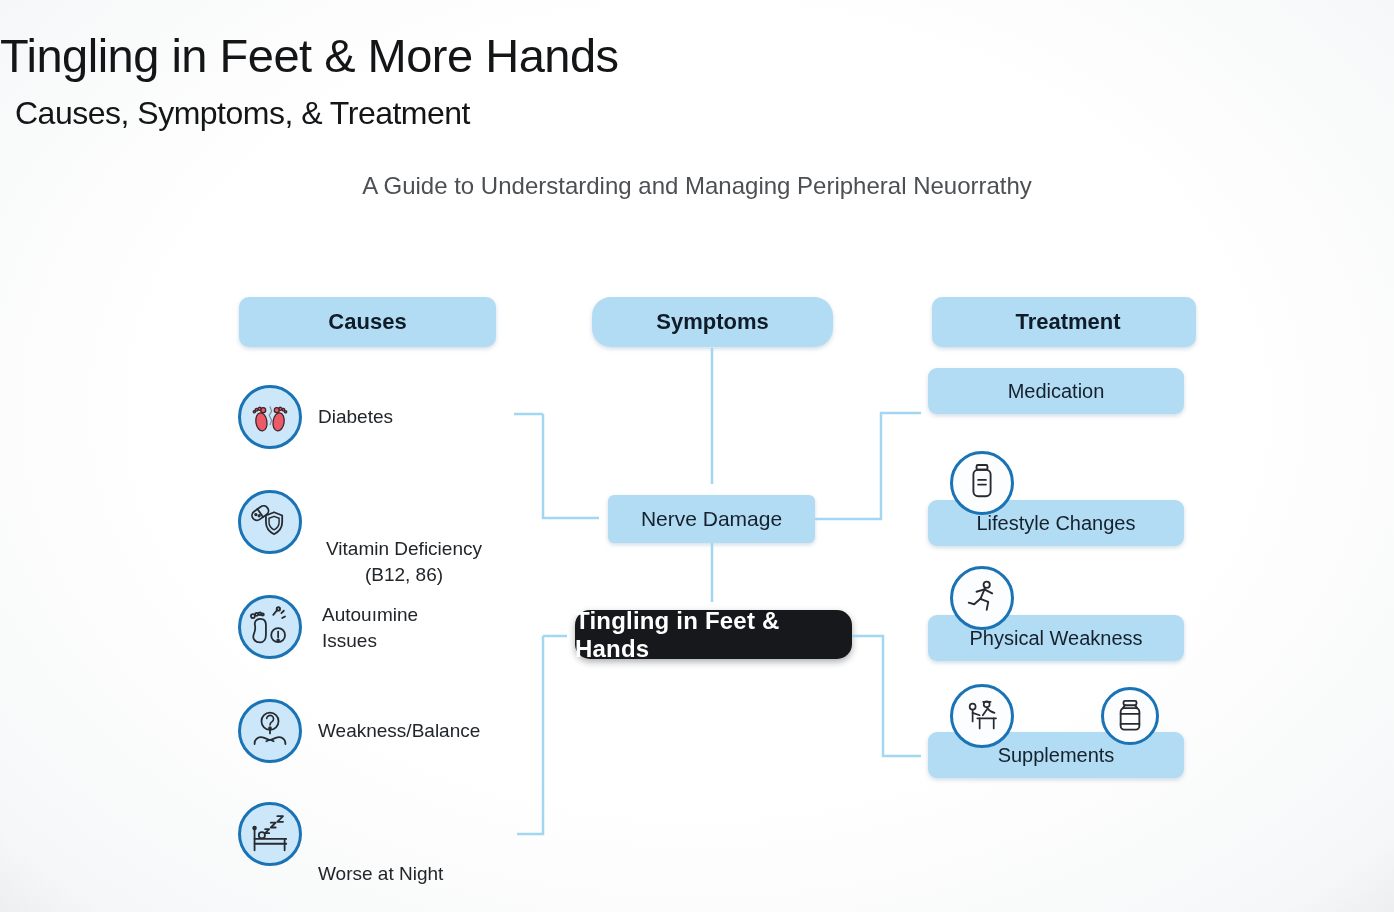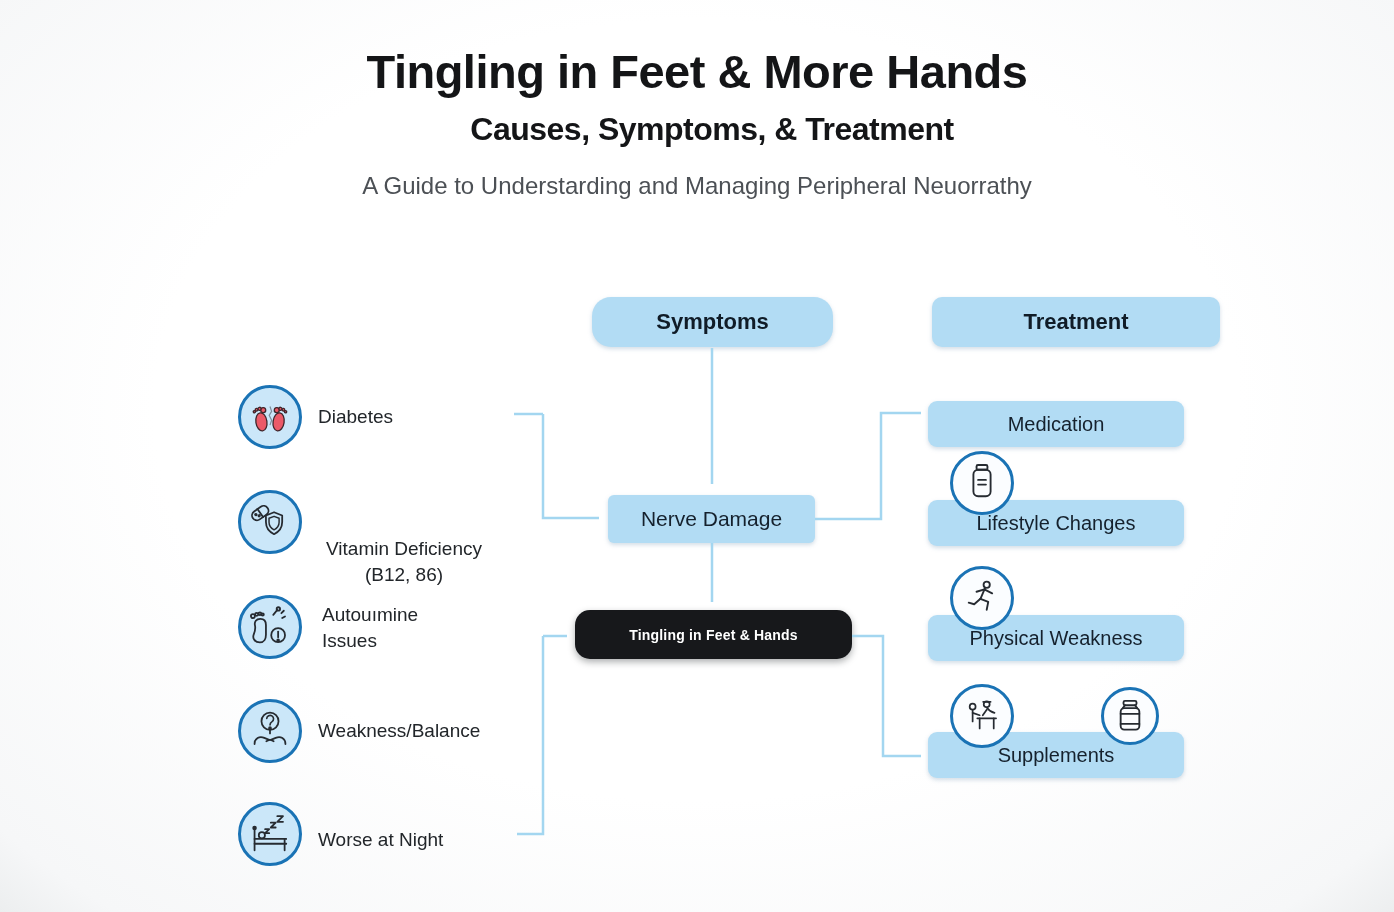--- a/index.html
+++ b/index.html
@@ -1,42 +1,42 @@
 <!DOCTYPE html>
 <html><head>
 <meta charset="utf-8">
 <style>
   html,body{margin:0;padding:0;background:#e9eaec;}
   .canvas{
     position:relative;width:1394px;height:912px;overflow:hidden;
     background:radial-gradient(ellipse at 50% 45%, #ffffff 55%, #f6f7f8 92%, #eceeef 100%);
     font-family:"Liberation Sans", sans-serif;
   }
-  .title-line{position:absolute;left:0;width:100%;text-align:center;font-weight:700;color:#141517;letter-spacing:-0.5px;margin-top:16px;}
+  .title-line{position:absolute;left:0;width:100%;text-align:left;font-weight:400;color:#141517;letter-spacing:-0.5px;}
   .title-1{top:28px;font-size:47px;}
   .title-2{top:95px;font-size:32px;padding-left:15px;}
   .subtitle{position:absolute;top:172px;left:0;width:100%;text-align:center;font-size:24px;color:#4c5055;}
   .col-header{
     position:absolute;top:297px;height:50px;background:#b2dcf4;border-radius:10px;
     display:flex;align-items:center;justify-content:center;
     font-size:22px;font-weight:700;color:#101c27;
     box-shadow:0 2px 4px rgba(125,158,182,.35);
   }
   .hdr-causes{left:239px;width:257px;}
   .hdr-symptoms{left:592px;width:241px;border-radius:19px;}
-  .hdr-treatment{left:932px;width:288px;}
+  .hdr-treatment{left:932px;width:256px;padding-left:8px;}
   .node{
     position:absolute;background:#b2dcf4;display:flex;align-items:center;justify-content:center;
     color:#15212d;box-shadow:0 2px 4px rgba(125,158,182,.35);
   }
   .nerve{left:608px;top:495px;width:207px;height:48px;border-radius:6px;font-size:21px;font-weight:400;}
   .dark-node{
     position:absolute;left:575px;top:610px;width:277px;height:49px;border-radius:15px;
     background:#17181b;color:#ffffff;display:flex;align-items:center;justify-content:center;
-    font-size:14px;font-weight:700;letter-spacing:.2px;box-shadow:0 3px 7px rgba(20,25,30,.35);
+    font-size:24px;font-weight:700;letter-spacing:.2px;box-shadow:0 3px 7px rgba(20,25,30,.35);
   }
   .treat-box{left:928px;width:256px;height:46px;border-radius:9px;font-size:20px;font-weight:500;}
   .cause-icon,.treat-icon{
     position:absolute;width:64px;height:64px;border-radius:50%;box-sizing:border-box;
     border:3.5px solid #1a73b5;display:flex;align-items:center;justify-content:center;z-index:3;
   }
   .cause-icon{left:238px;background:#cbe7f9;}
   .treat-icon{background:#fbfdff;}
   .cause-label{
     position:absolute;left:318px;transform:translateY(-50%);
@@ -68,20 +68,21 @@
     <path d="M712 348 V484" marker-end="url(#arrow)"></path>
     <path d="M712 543 V602" marker-end="url(#arrow)"></path>
     <path d="M543 414 H514" marker-end="url(#arrow)"></path>
     <path d="M543 414 V518 H599" marker-end="url(#arrow)"></path>
     <path d="M543 636 H567" marker-end="url(#arrow)"></path>
     <path d="M543 636 V834 H517" marker-end="url(#arrow)"></path>
     <path d="M815 519 H881 V413 H921" marker-end="url(#arrow)"></path>
     <path d="M852 636 H883 V756 H921" marker-end="url(#arrow)"></path>
   </svg>
 
+  <div class="col-header hdr-causes">Causes</div>
   <div class="col-header hdr-symptoms">Symptoms</div>
   <div class="col-header hdr-treatment">Treatment</div>
 
   <div class="cause-icon" style="top:385px">
     <svg class="icon-svg" width="52" height="52" viewBox="0 0 64 64">
       <g fill="#ec5a68" stroke="#40262b" stroke-width="1.6">
         <g transform="translate(21,35) rotate(-8)">
           <ellipse cx="0" cy="3" rx="6.8" ry="11.2"></ellipse>
           <circle cx="4.2" cy="-11" r="3.1"></circle>
             <circle cx="0" cy="-13.2" r="1.9"></circle>
@@ -162,28 +163,28 @@
     <span>Vitamin Deficiency</span>
     <span>(B12, 86)</span>
   </div>
   <div class="cause-label shift" style="top:628px">
     <span>Autouımine</span>
     <span>Issues</span>
   </div>
   <div class="cause-label" style="top:731px">
     <span>Weakness/Balance</span>
   </div>
-  <div class="cause-label" style="top:840px">
+  <div class="cause-label" style="top:874px">
     <span>Worse at Night</span>
   </div>
 
   <div class="node nerve">Nerve Damage</div>
   <div class="dark-node">Tingling in Feet &amp; Hands</div>
 
-  <div class="node treat-box" style="top:401px">Medication</div>
+  <div class="node treat-box" style="top:368px">Medication</div>
   <div class="node treat-box" style="top:500px">Lifestyle Changes</div>
   <div class="node treat-box" style="top:615px">Physical Weakness</div>
   <div class="node treat-box" style="top:732px">Supplements</div>
 
   <div class="treat-icon" style="left:950px;top:451px">
     <svg class="icon-svg" width="50" height="50" viewBox="0 0 64 64" fill="none" stroke="#262b31" stroke-width="2.4" stroke-linecap="round" stroke-linejoin="round">
       <rect x="25" y="9" width="14" height="6" rx="1.8"></rect>
       <rect x="21" y="15" width="22" height="34" rx="6"></rect>
       <line x1="27" y1="28" x2="37" y2="28"></line>
       <line x1="27" y1="34" x2="37" y2="34"></line>

